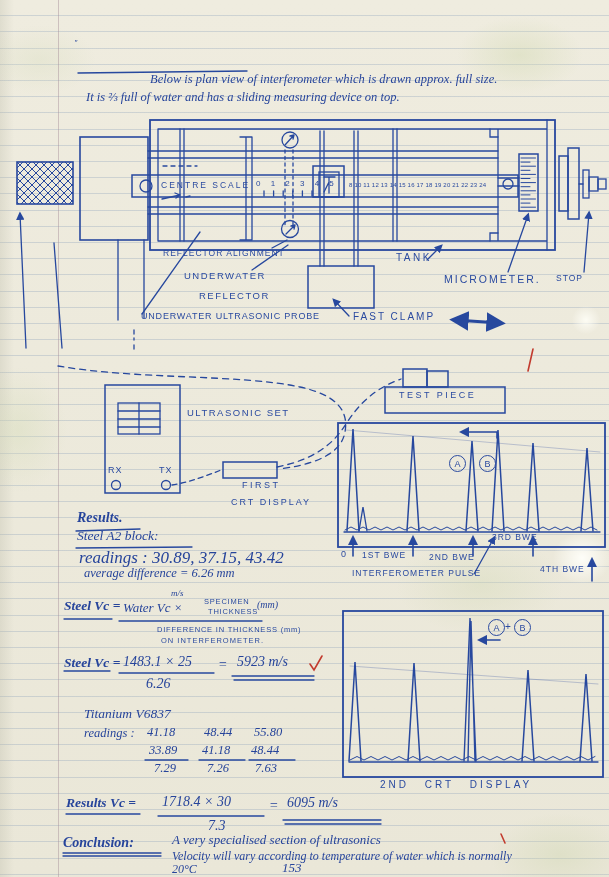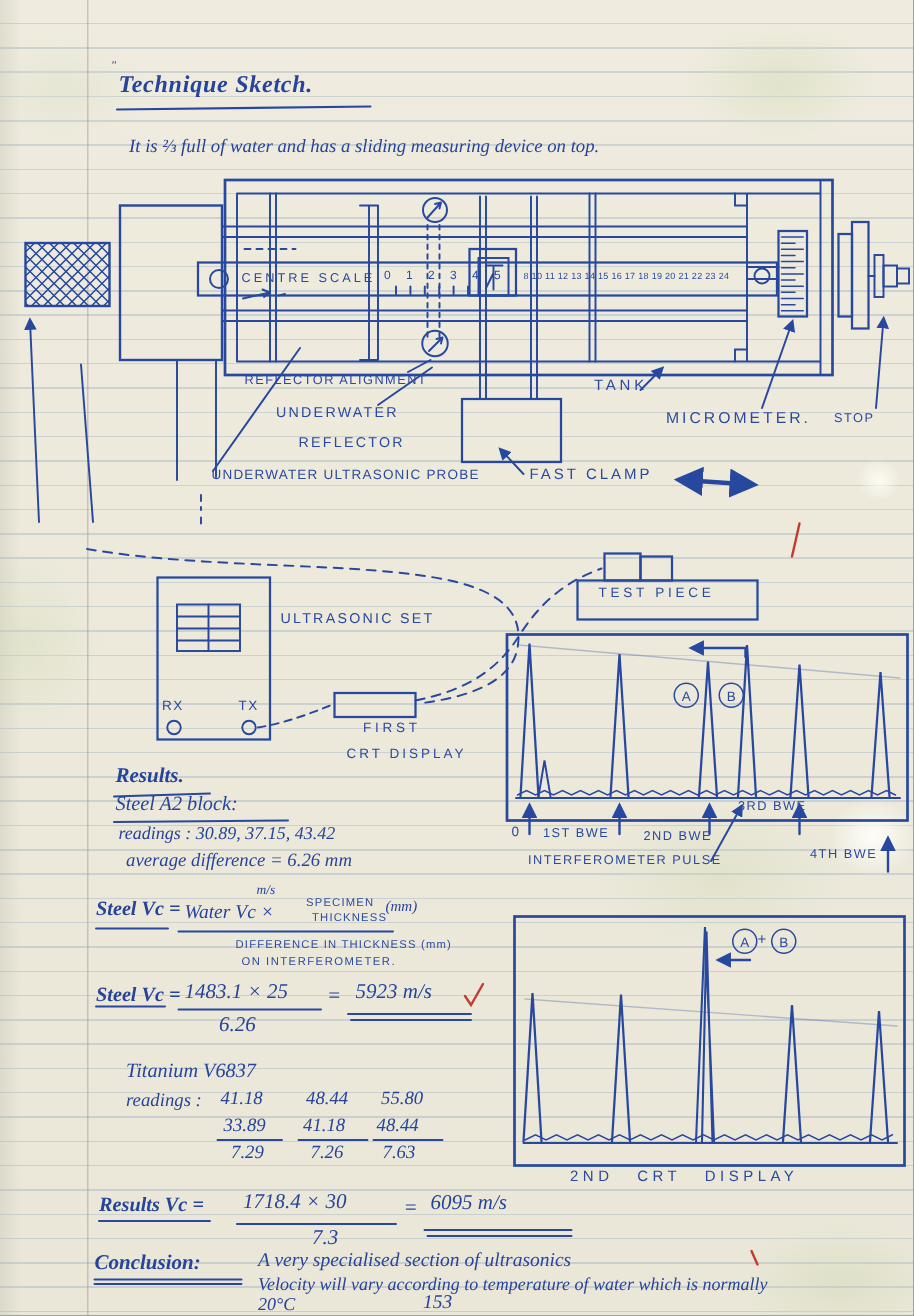--- a/index.html
+++ b/index.html
@@ -207,21 +207,21 @@
       <path d="M63,853 L161,853 M63,856 L161,856"></path>
     </g>
     <g stroke="#c23b2e" fill="none" stroke-width="1.6" stroke-linecap="round">
       <path d="M310,664 l4,6 l8,-14"></path>
       <path d="M533,349 L528,371"></path>
       <path d="M501,834 L505,843"></path>
     </g>
   </svg>
 
   <span class="hand" style="left:74px;top:40px;font-size:8px">ʺ</span>
-  <span class="hand" style="left:79px;top:48px;font-size:16px;font-weight:bold;letter-spacing:.5px">Technique Sketch.</span>
+  <span class="hand" style="left:150px;top:73px;font-size:12.5px">Below is plan view of interferometer which is drawn approx. full size.</span>
   <span class="hand" style="left:86px;top:91px;font-size:12.5px">It is ⅔ full of water and has a sliding measuring device on top.</span>
 
   <span class="caps" style="left:161px;top:181px;font-size:8.5px;letter-spacing:2px">CENTRE SCALE</span>
   <span class="caps" style="left:256px;top:180px;font-size:8px;letter-spacing:4px">0 1 2 3 4 5</span>
   <span class="caps" style="left:349px;top:182px;font-size:6px;letter-spacing:.2px">8 10 11 12 13 14 15 16 17 18 19 20 21 22 23 24</span>
   <span class="caps" style="left:163px;top:249px;font-size:8.5px;letter-spacing:1px">REFLECTOR ALIGNMENT</span>
   <span class="caps" style="left:184px;top:271px;font-size:9.5px;letter-spacing:1.5px">UNDERWATER</span>
   <span class="caps" style="left:199px;top:291px;font-size:9.5px;letter-spacing:1.5px">REFLECTOR</span>
   <span class="caps" style="left:141px;top:312px;font-size:9px;letter-spacing:.8px">UNDERWATER ULTRASONIC PROBE</span>
   <span class="caps" style="left:396px;top:252px;font-size:10px;letter-spacing:2.5px">TANK</span>
@@ -245,21 +245,21 @@
   <span class="caps" style="left:540px;top:565px;font-size:8.5px;letter-spacing:1px">4TH BWE</span>
   <span class="caps" style="left:352px;top:569px;font-size:8.5px;letter-spacing:1px">INTERFEROMETER PULSE</span>
 
   <span class="circ" style="left:488px;top:619px">A</span>
   <span class="caps" style="left:505px;top:621px;font-size:10px">+</span>
   <span class="circ" style="left:514px;top:619px">B</span>
   <span class="caps" style="left:380px;top:779px;font-size:10px;letter-spacing:3px;word-spacing:10px">2ND CRT DISPLAY</span>
 
   <span class="hand" style="left:77px;top:510px;font-size:14px;font-weight:bold">Results.</span>
   <span class="hand" style="left:77px;top:529px;font-size:13.5px">Steel A2 block:</span>
-  <span class="hand" style="left:79px;top:549px;font-size:12px">readings : 30.89, 37.15, 43.42</span>
+  <span class="hand" style="left:79px;top:549px;font-size:17px">readings : 30.89, 37.15, 43.42</span>
   <span class="hand" style="left:84px;top:567px;font-size:12.5px">average difference = 6.26 mm</span>
 
   <span class="hand" style="left:171px;top:589px;font-size:9px">m/s</span>
   <span class="hand" style="left:64px;top:599px;font-size:13.5px;font-weight:bold">Steel Vc =</span>
   <span class="hand" style="left:123px;top:601px;font-size:13px">Water Vc ×</span>
   <span class="caps" style="left:204px;top:598px;font-size:7.5px;letter-spacing:.8px">SPECIMEN</span>
   <span class="caps" style="left:208px;top:608px;font-size:7.5px;letter-spacing:.8px">THICKNESS</span>
   <span class="hand" style="left:257px;top:599px;font-size:10px">(mm)</span>
   <span class="caps" style="left:157px;top:626px;font-size:7.5px;letter-spacing:.8px">DIFFERENCE IN THICKNESS (mm)</span>
   <span class="caps" style="left:161px;top:637px;font-size:7.5px;letter-spacing:1px">ON INTERFEROMETER.</span>

